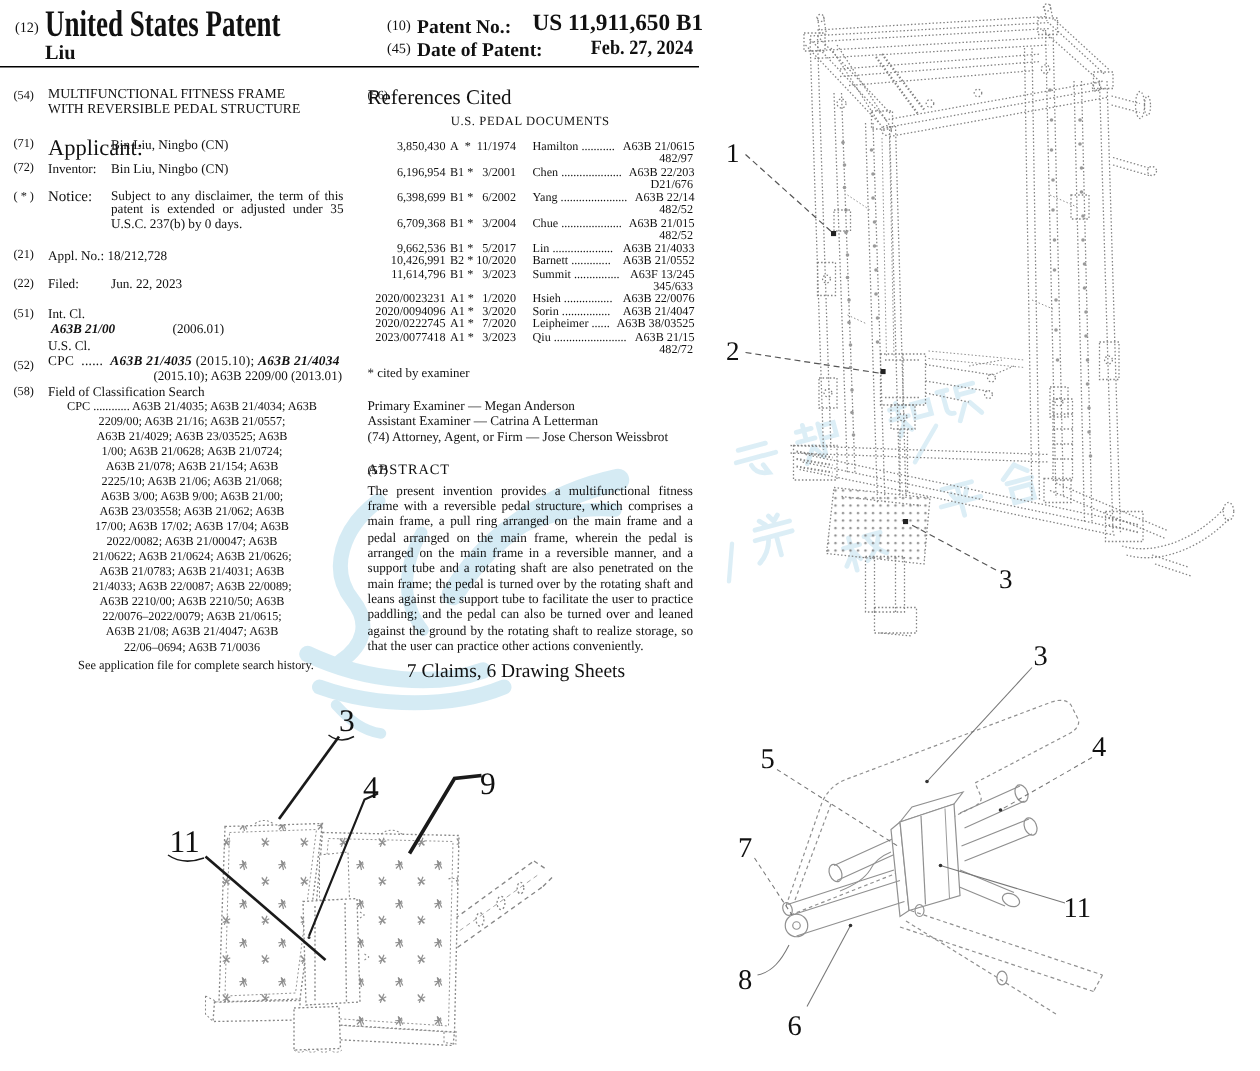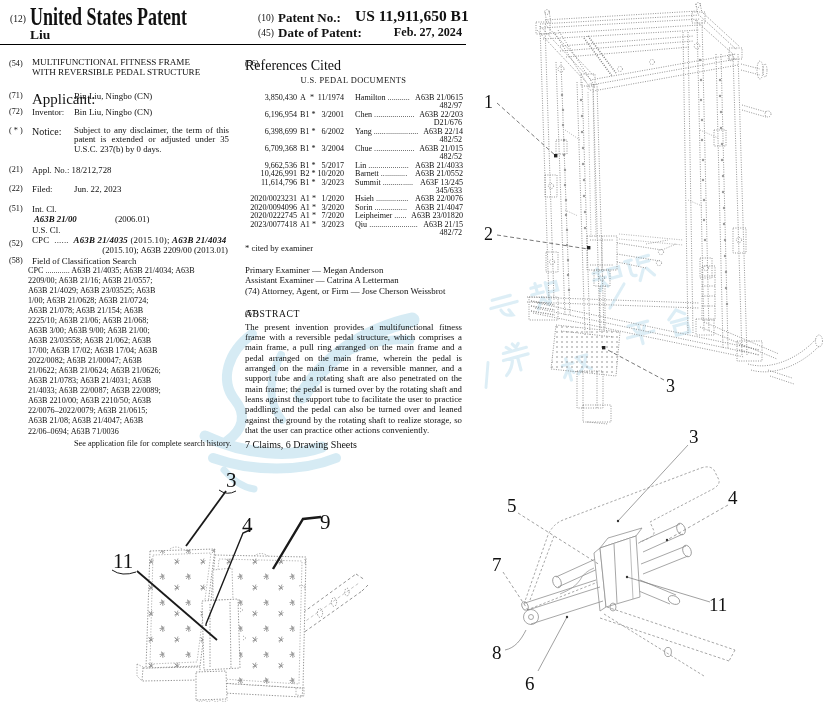--- a/index.html
+++ b/index.html
@@ -2,21 +2,21 @@
 <html><head><meta charset="utf-8"><style>
 html,body{margin:0;padding:0}
 body{width:840px;height:714px;position:relative;font-family:"Liberation Serif",serif;background:#fff;overflow:hidden;color:#111}
 .a{position:absolute;white-space:nowrap}
 .hdr{font-weight:bold}
 .b{font-weight:normal}
 .bi{font-weight:bold;font-style:italic}
 .i{}
 .t9{font-size:9.5px}
 .sm{font-size:8.2px}
-.cpc{font-size:8.15px;line-height:10.06px;text-align:left;width:200px}
+.cpc{font-size:8.15px;line-height:10.06px;text-align:center;width:200px}
 .ref{font-size:8.1px}
 .refrow{position:absolute;width:218px;height:9px}
 .rn{position:absolute;right:166px;top:0}
 .rk{position:absolute;left:55px;top:0}
 .rd{position:absolute;right:119px;top:0}
 .rm{position:absolute;left:110px;top:0}
 .rc{position:absolute;right:0;top:0}
 </style></head>
 <body>
 <svg width="840" height="714" viewBox="0 0 840 714" style="position:absolute;left:0;top:0" xmlns="http://www.w3.org/2000/svg">
@@ -396,21 +396,21 @@
 A63B 23/03558; A63B 21/062; A63B<br>
 17/00; A63B 17/02; A63B 17/04; A63B<br>
 2022/0082; A63B 21/00047; A63B<br>
 21/0622; A63B 21/0624; A63B 21/0626;<br>
 A63B 21/0783; A63B 21/4031; A63B<br>
 21/4033; A63B 22/0087; A63B 22/0089;<br>
 A63B 2210/00; A63B 2210/50; A63B<br>
 22/0076–2022/0079; A63B 21/0615;<br>
 A63B 21/08; A63B 21/4047; A63B<br>
 22/06–0694; A63B 71/0036</div>
-<div class="a" style="left:74px;top:438.5px;font-size:8.25px">See application file for complete search history.</div>
+<div class="a" style="left:52px;top:438.5px;font-size:8.25px">See application file for complete search history.</div>
 
 <div class="a sm" style="left:245px;top:59px">(56)</div>
 <div class="a b" style="left:245px;top:58px;font-size:14px;width:217px;text-align:left">References Cited</div>
 <div class="a" style="left:245px;top:75.5px;font-size:8.4px;width:217px;text-align:center;letter-spacing:0.4px">U.S. PEDAL DOCUMENTS</div>
 
 <div id="reftable" class="a ref" style="left:245px;top:93px;width:218px">
 <div class="refrow" style="top:0.00px">
       <span class="rn">3,850,430</span>
       <span class="rk">A&nbsp;&nbsp;*</span>
       <span class="rd">11/1974</span>
@@ -486,21 +486,21 @@
       <span class="rk">A1 *</span>
       <span class="rd">3/2020</span>
       <span class="rm">Sorin ................</span>
       <span class="rc">A63B 21/4047</span>
     </div>
 <div class="refrow" style="top:118.30px">
       <span class="rn">2020/0222745</span>
       <span class="rk">A1 *</span>
       <span class="rd">7/2020</span>
       <span class="rm">Leipheimer ......</span>
-      <span class="rc">A63B 23/01820</span>
+      <span class="rc">A63B 38/03525</span>
     </div>
 <div class="refrow" style="top:126.75px">
       <span class="rn">2023/0077418</span>
       <span class="rk">A1 *</span>
       <span class="rd">3/2023</span>
       <span class="rm">Qiu ........................</span>
       <span class="rc">A63B 21/15</span>
     </div>
 <div class="refrow" style="top:135.20px">
       <span class="rc" style="right:1px">482/72</span>
@@ -508,13 +508,13 @@
 </div>
 
 <div class="a" style="left:245px;top:243px;font-size:8.6px">* cited by examiner</div>
 <div class="a" style="left:245px;top:264.5px;font-size:8.8px"><span class="i">Primary Examiner</span> — Megan Anderson</div>
 <div class="a" style="left:245px;top:275px;font-size:8.8px"><span class="i">Assistant Examiner</span> — Catrina A Letterman</div>
 <div class="a" style="left:245px;top:285.5px;font-size:8.8px">(74) <span class="i">Attorney, Agent, or Firm</span> — Jose Cherson Weissbrot</div>
 
 <div class="a sm" style="left:245px;top:309px">(57)</div>
 <div class="a b" style="left:245px;top:307.5px;font-size:9.6px;width:217px;text-align:left;letter-spacing:0.6px">ABSTRACT</div>
 <div class="a" style="left:245px;top:321.5px;font-size:8.8px;white-space:normal;width:217px;line-height:10.35px;text-align:justify">The present invention provides a multifunctional fitness frame with a reversible pedal structure, which comprises a main frame, a pull ring arranged on the main frame and a pedal arranged on the main frame, wherein the pedal is arranged on the main frame in a reversible manner, and a support tube and a rotating shaft are also penetrated on the main frame; the pedal is turned over by the rotating shaft and leans against the support tube to facilitate the user to practice paddling; and the pedal can also be turned over and leaned against the ground by the rotating shaft to realize storage, so that the user can practice other actions conveniently.</div>
-<div class="a b" style="left:245px;top:439px;font-size:10px;width:198px;text-align:left">7 Claims, 6 Drawing Sheets</div>
+<div class="a b" style="left:245px;top:439px;font-size:13px;width:198px;text-align:center">7 Claims, 6 Drawing Sheets</div>
 
 </body></html>

